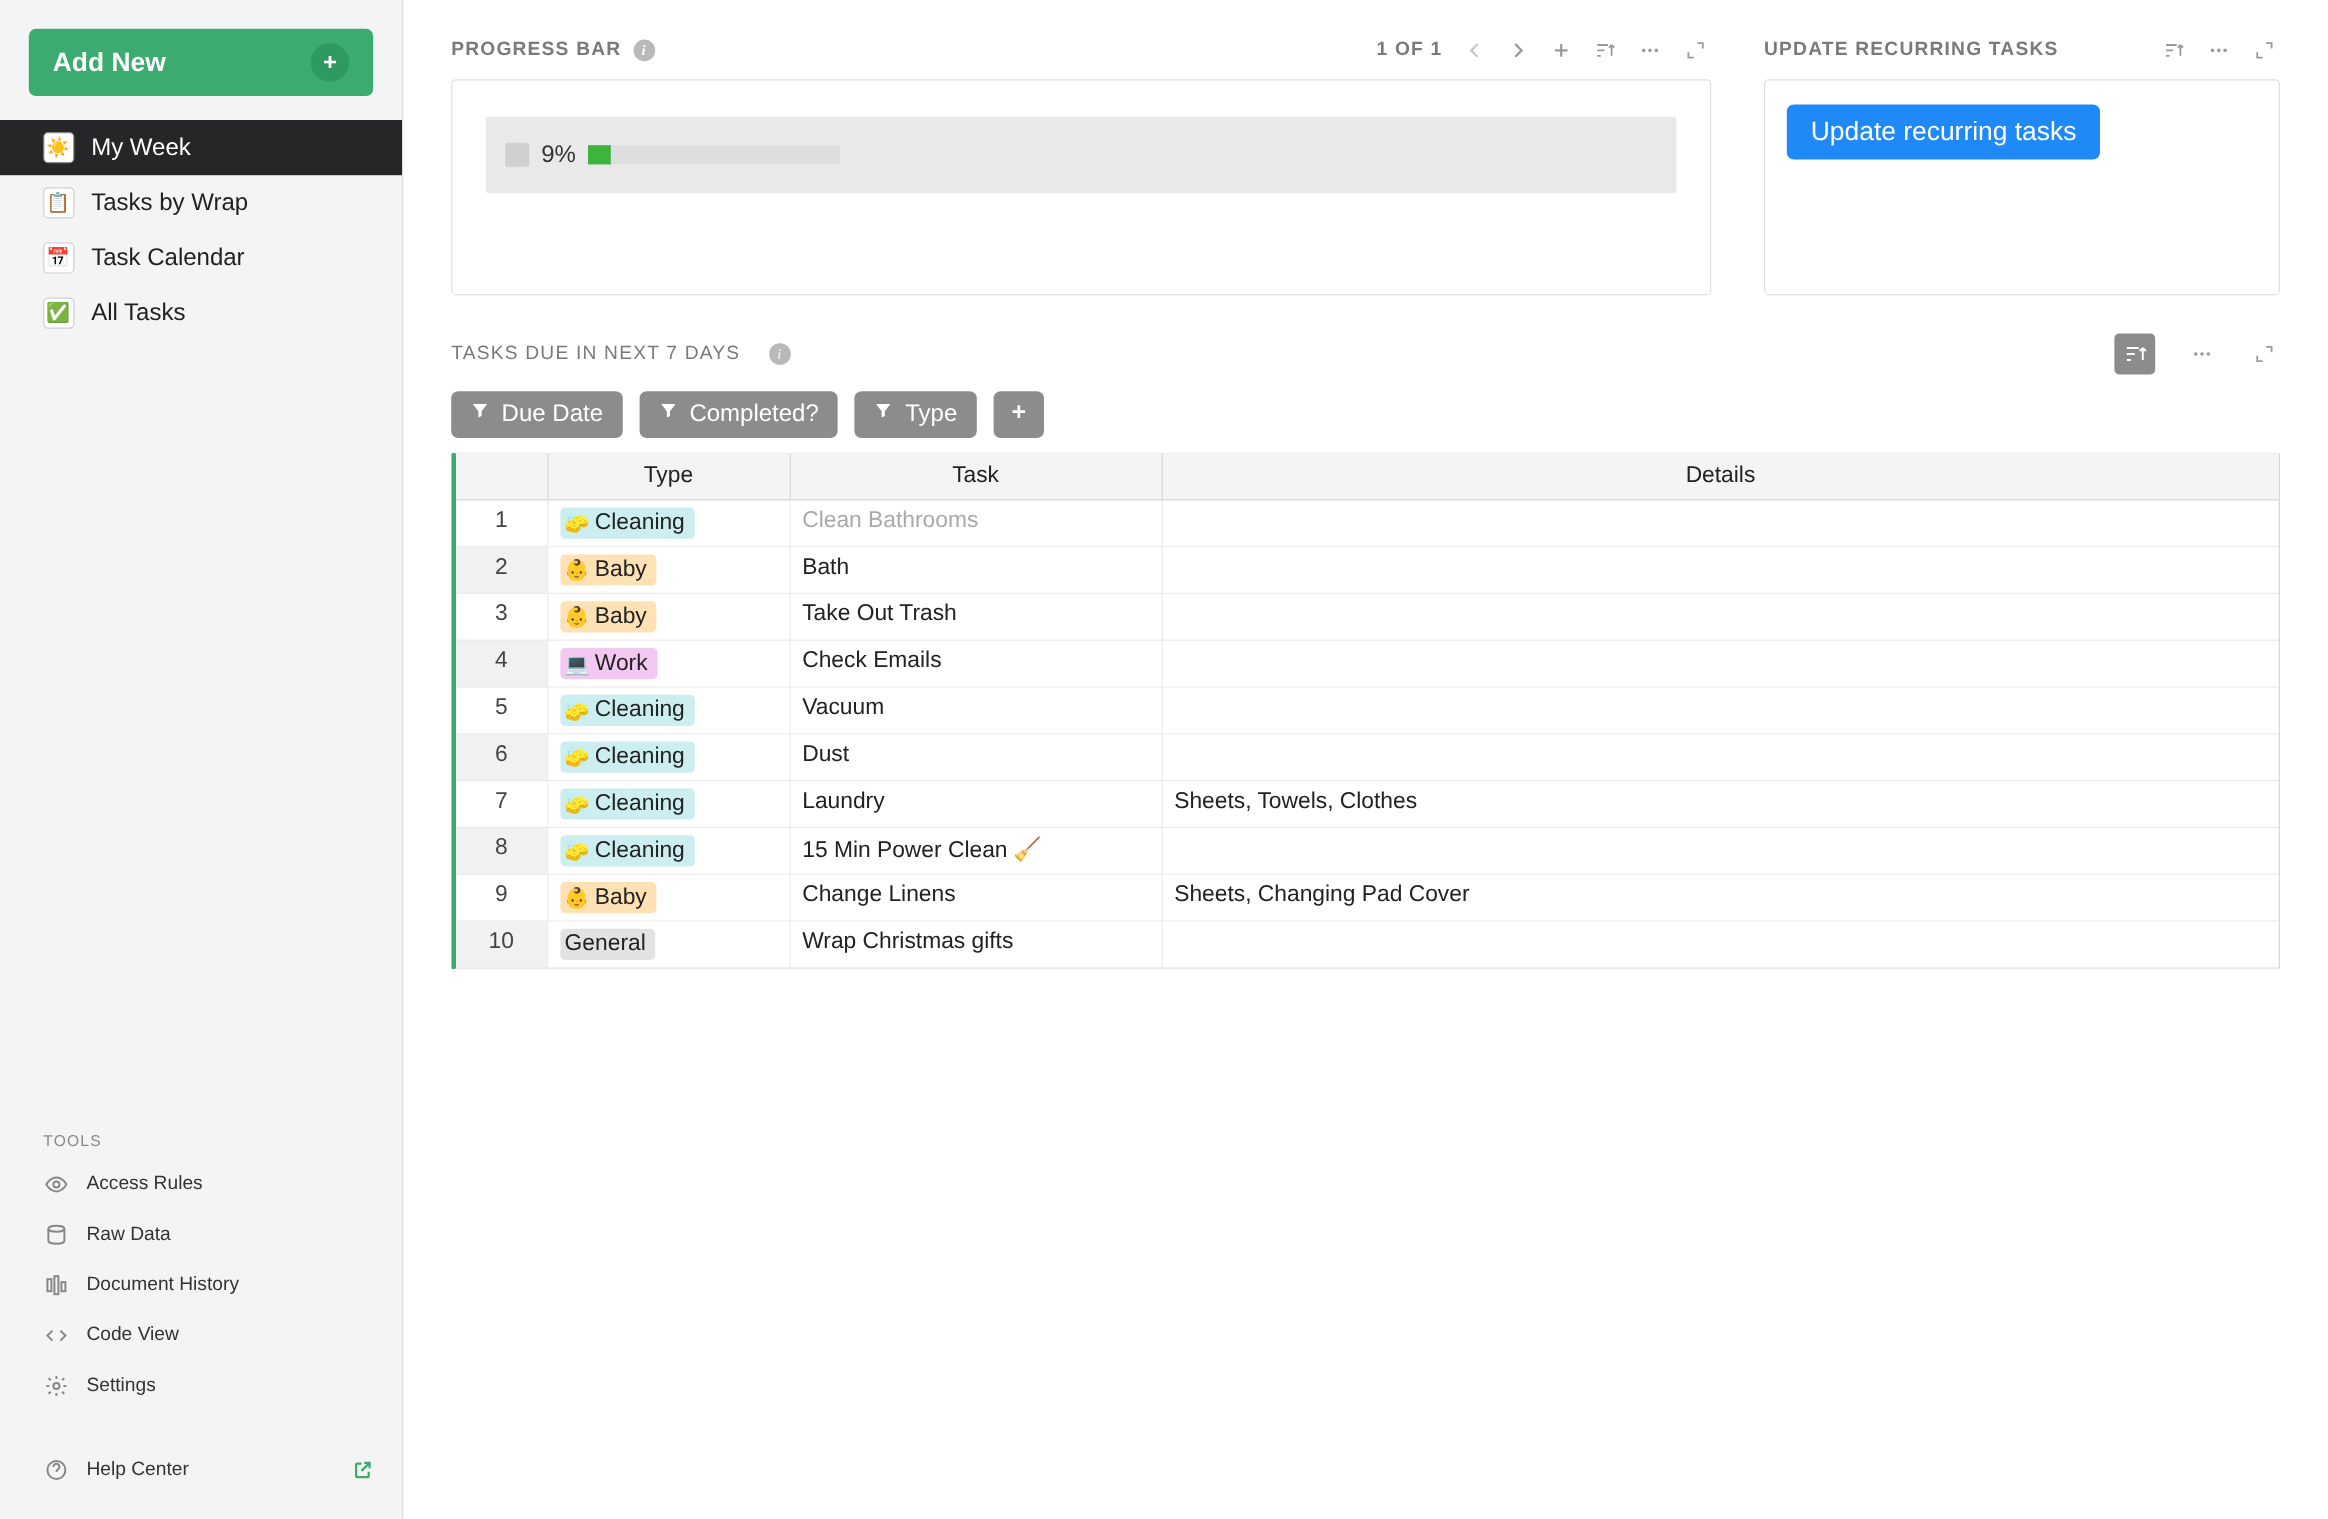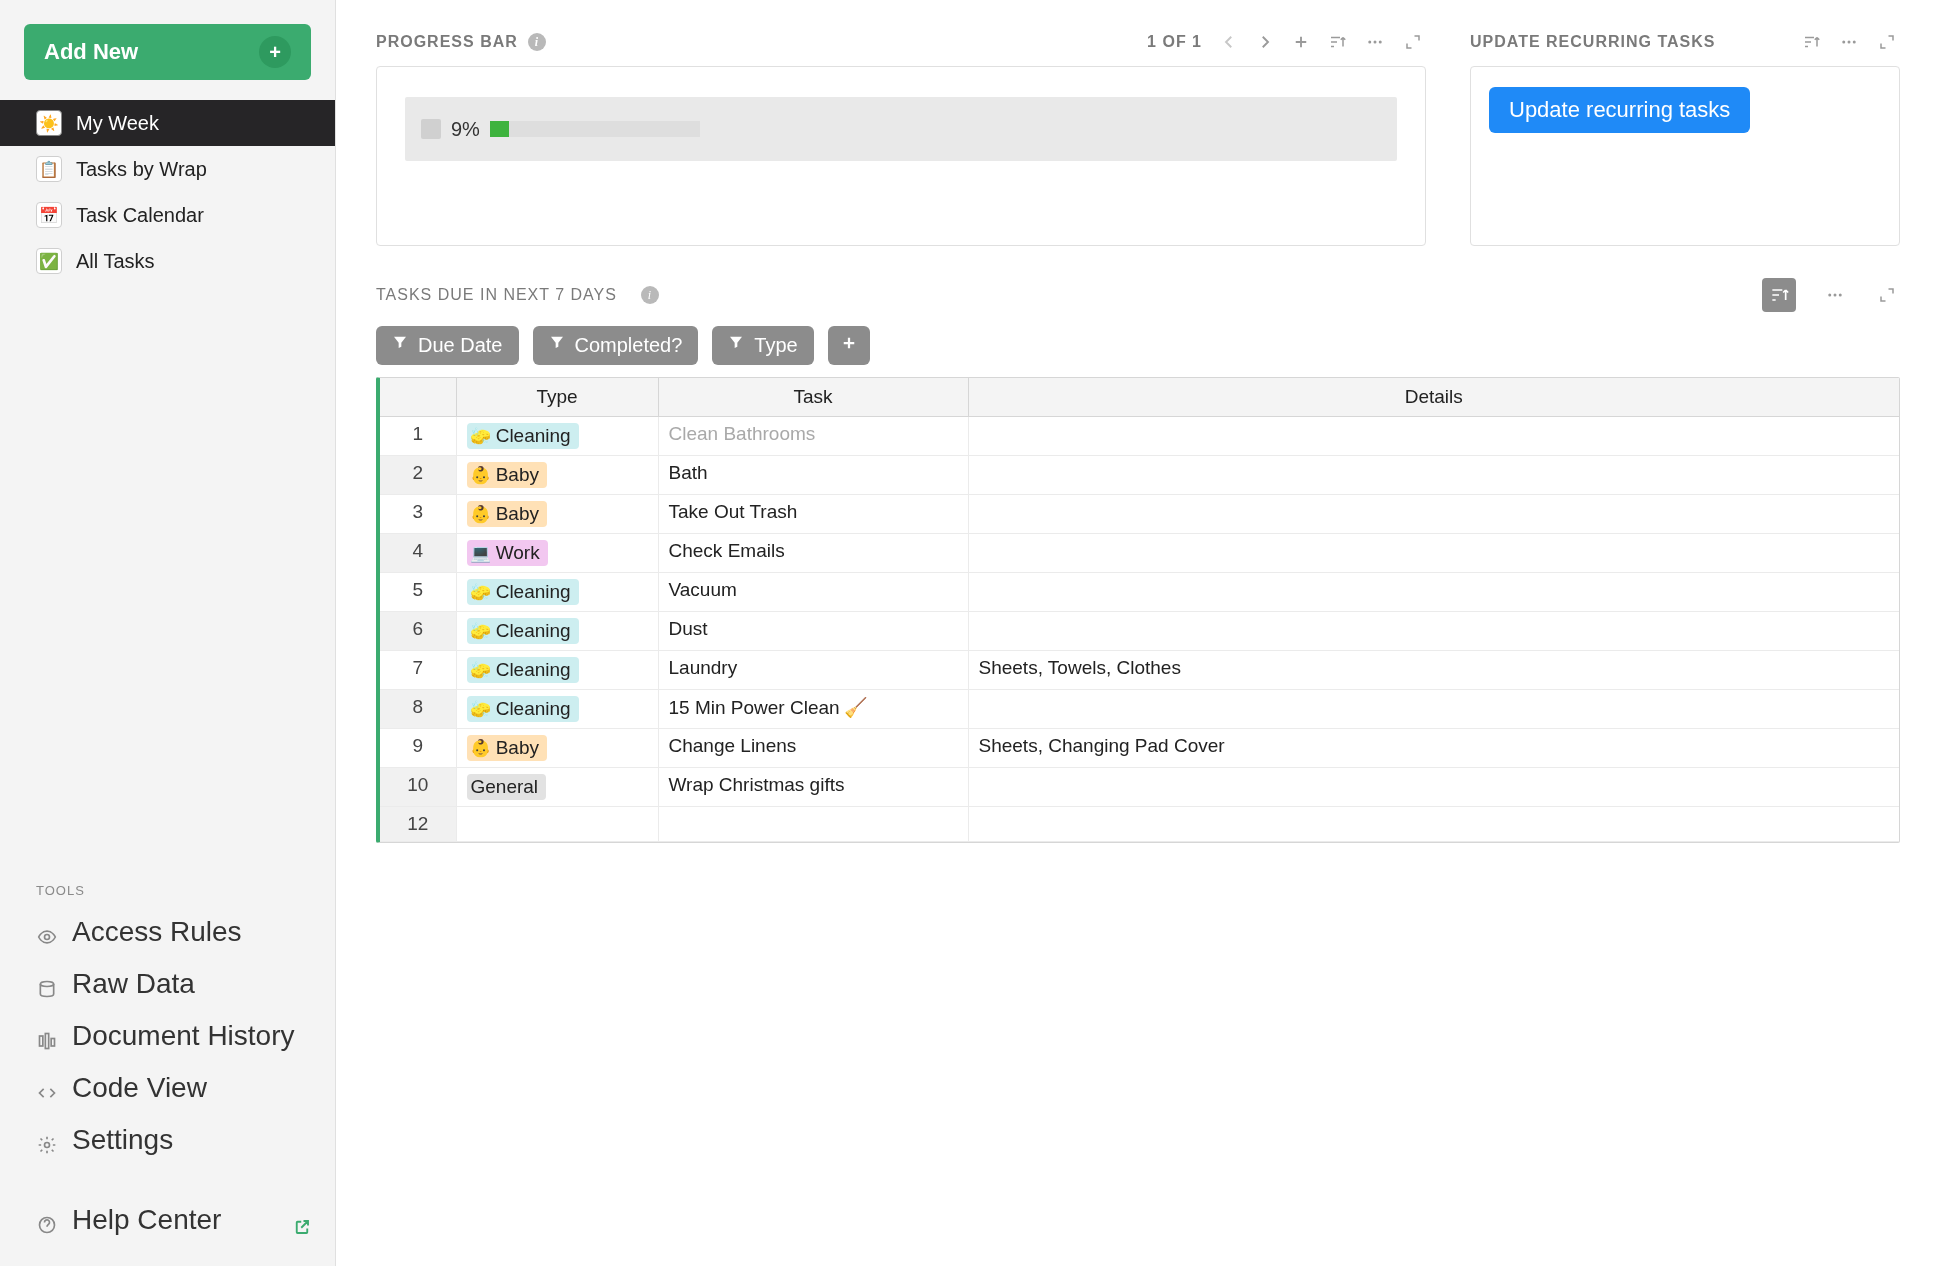--- a/index.html
+++ b/index.html
@@ -8,21 +8,21 @@
 .sidebar { width: 336px; background: #f4f4f4; border-right: 1px solid #e0e0e0; display: flex; flex-direction: column; padding-top: 24px; }
 .add-new-btn { margin: 0 24px 20px 24px; background: #3bab6f; color: #fff; border: none; border-radius: 6px; height: 56px; display: flex; align-items: center; justify-content: space-between; padding: 0 20px; font-size: 22px; font-weight: 600; cursor: pointer; }
 .add-new-btn .plus-circle { width: 32px; height: 32px; border-radius: 50%; background: #2e9a5f; display: flex; align-items: center; justify-content: center; font-size: 20px; }
 .nav-list { list-style: none; }
 .nav-item { display: flex; align-items: center; gap: 14px; padding: 10px 24px 10px 36px; cursor: pointer; font-size: 20px; }
 .nav-item.active { background: #262527; color: #fff; }
 .nav-icon { width: 26px; height: 26px; border: 1px solid #cfcfcf; border-radius: 4px; background: #fff; display: flex; align-items: center; justify-content: center; font-size: 16px; }
 .nav-item.active .nav-icon { border-color: #888; }
 .tools-section { margin-top: auto; padding: 16px 0 20px 0; }
 .tools-title { color: #8a8a8a; letter-spacing: 1px; font-size: 13px; padding: 0 0 8px 36px; }
-.tool-item { display: flex; align-items: flex-end; gap: 14px; padding: 10px 24px 10px 36px; cursor: pointer; font-size: 28px; color: #333; }
+.tool-item { display: flex; align-items: center; gap: 14px; padding: 10px 24px 10px 36px; cursor: pointer; font-size: 16px; color: #333; }
 .tool-icon { width: 22px; height: 22px; color: #777; display: flex; align-items: center; justify-content: center; }
 .ext-icon { margin-left: auto; color: #3bab6f; }
 .main { flex: 1; padding: 28px 40px; overflow: auto; }
 .top-row { display: flex; gap: 44px; margin-bottom: 32px; }
 .panel-left { flex: 1; }
 .panel-right { width: 430px; }
 .panel-header { display: flex; align-items: center; gap: 10px; color: #7a7a7a; letter-spacing: 1px; font-size: 16px; font-weight: 600; margin-bottom: 10px; min-height: 28px; }
 .panel-header.pb-left .spacer { flex: 1; }
 .panel-header.pb-right .spacer { flex: 1; }
 .info-circle { width: 18px; height: 18px; border-radius: 50%; background: #b9b9b9; color: #fff; display: inline-flex; align-items: center; justify-content: center; font-size: 12px; font-style: italic; font-family: Georgia, serif; }
@@ -387,23 +387,17 @@
               <td>Sheets, Changing Pad Cover</td>
             </tr>
             <tr class="alt">
               <td class="num">10</td>
               <td><span class="type-tag tag-general">
                   <span>General</span>
                 </span></td>
               <td>Wrap Christmas gifts</td>
               <td></td>
             </tr>
-            <tr class="alt">
-              <td class="num">12</td>
-              <td></td>
-              <td></td>
-              <td></td>
-            </tr>
           </tbody>
       </table>
     </div>
   </main>
 </div>
 
 </body></html>

